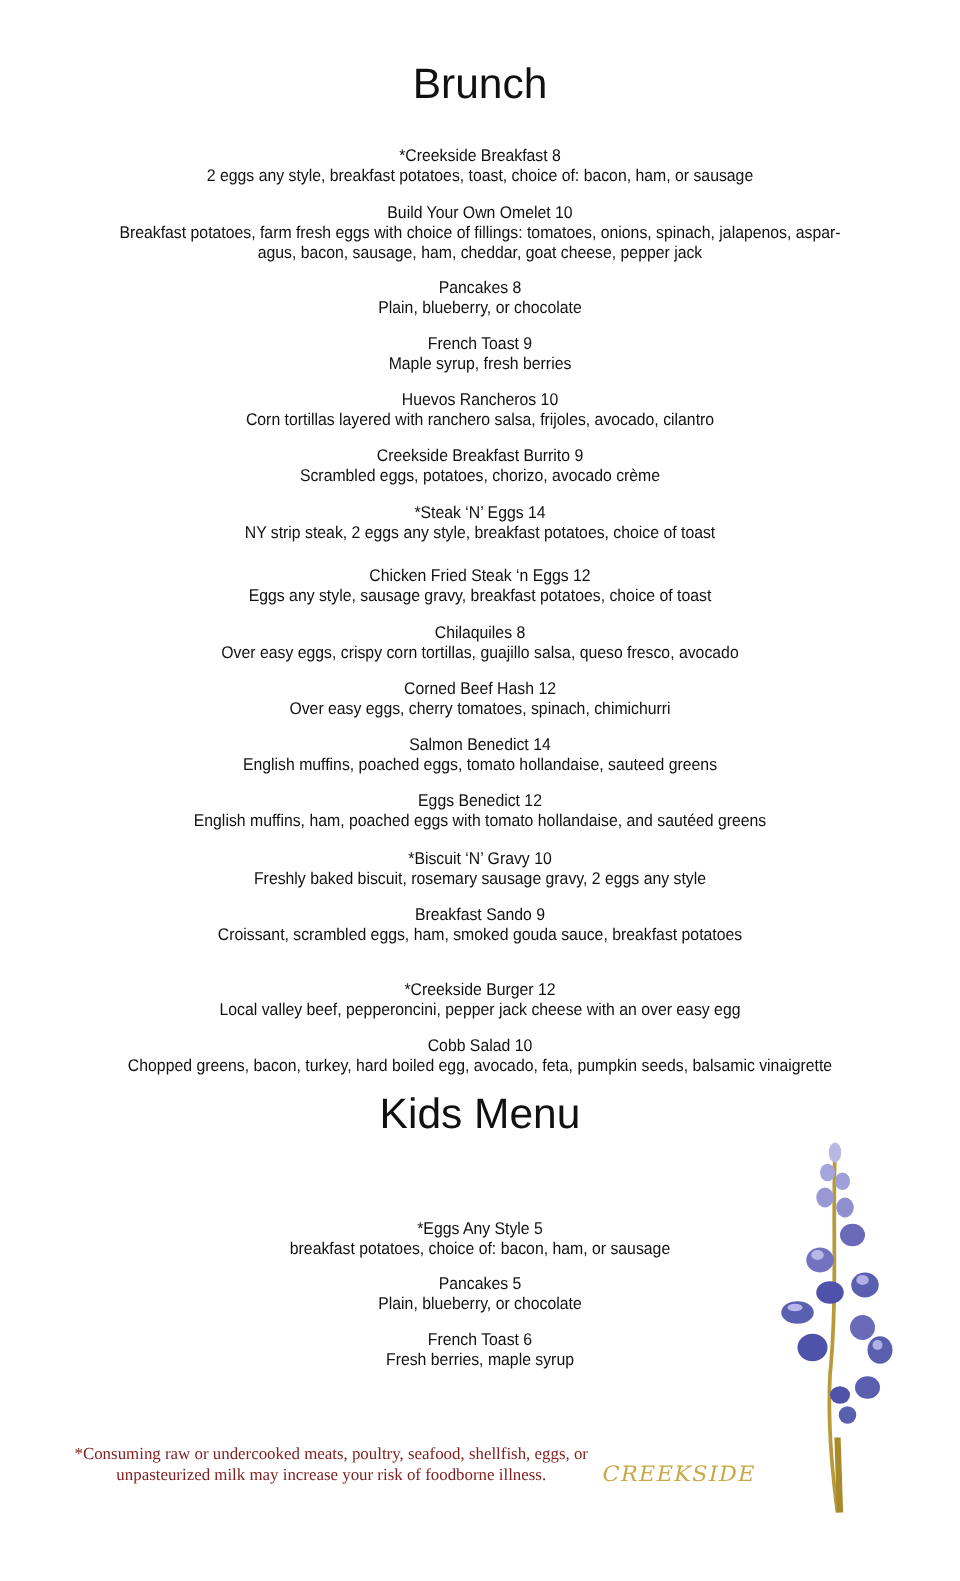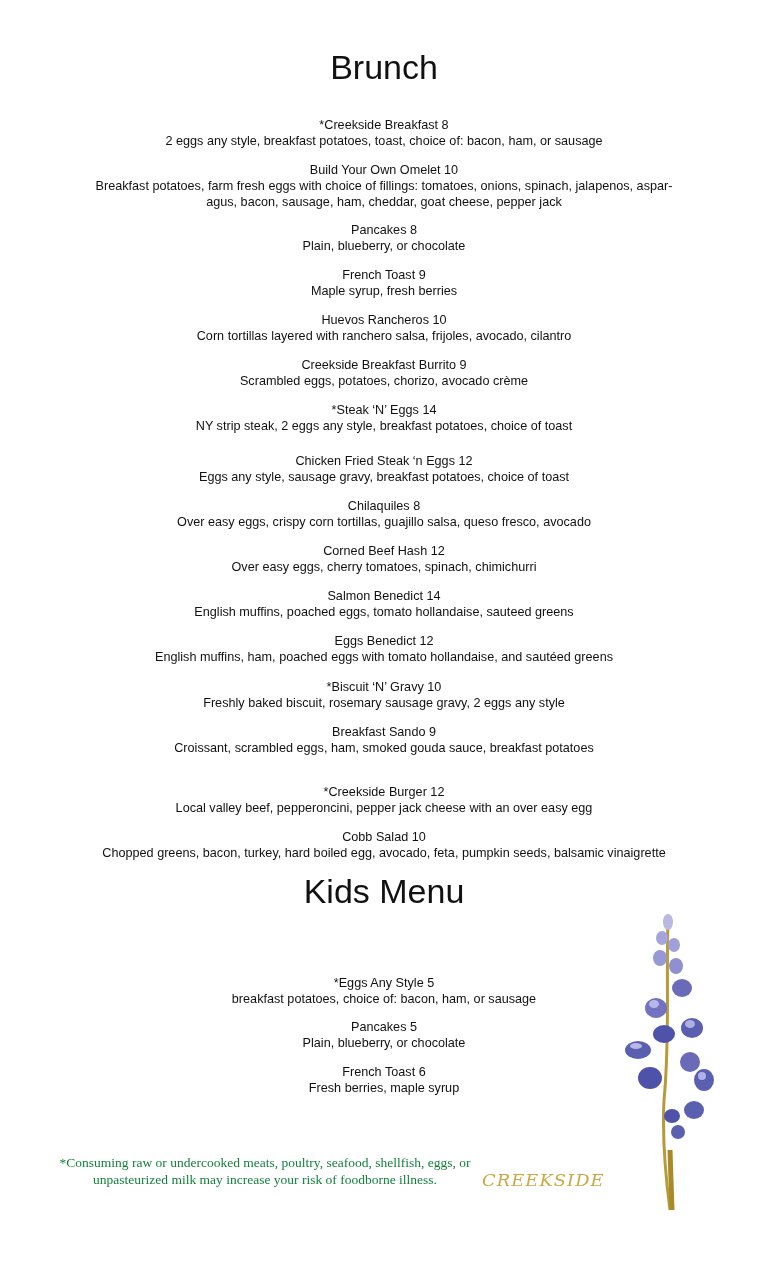--- a/index.html
+++ b/index.html
@@ -50,21 +50,21 @@
     }
     .disclaimer {
       position: absolute;
       left: 50px;
       top: 1154px;
       width: 430px;
       text-align: center;
       font-family: "Liberation Serif", "DejaVu Serif", serif;
       font-size: 13.5px;
       line-height: 17px;
-      color: #15803d;
+      color: #7f1d1d;
     }
     .flower {
       position: absolute;
       left: 610px;
       top: 900px;
       width: 110px;
       height: 320px;
     }
     .signature {
       position: absolute;

